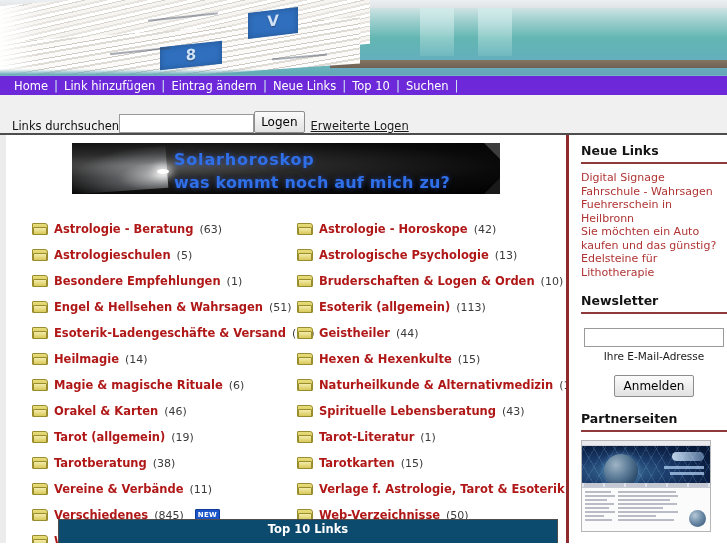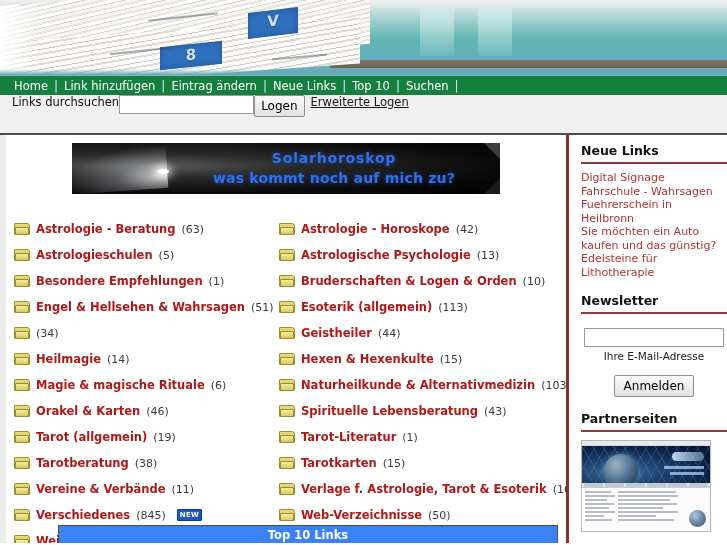--- a/index.html
+++ b/index.html
@@ -78,21 +78,21 @@
     background:linear-gradient(to right, rgba(255,255,255,.95), rgba(255,255,255,0));
   }
   .hp-bottomfade {
     position:absolute; left:0; bottom:0; width:727px; height:6px;
     background:linear-gradient(to bottom, rgba(99,176,184,0), #63a7b6);
   }
 
   
   #navbar {
     width: 727px; height: 20px;
-    background: #15803d;
+    background: #6d28d9;
     border-top: 1px solid #76b5c1;
     display: flex; align-items: center;
     padding-left: 8px;
     font-size: 11.5px;
     white-space: nowrap;
   }
   #navbar a {
     color: #ffffff;
     text-decoration: none;
     padding: 0 6px;
@@ -100,21 +100,21 @@
   #navbar .navsep {
     color: #cfe9ef;
     font-size: 12px;
   }
 
   
   #searchbar {
     width: 727px; height: 40px;
     background: #f0f0f0;
     border-bottom: 2px solid #4d4d4d;
-    display: flex; align-items: flex-start;
+    display: flex; align-items: flex-end;
     padding-left: 12px;
   }
   #searchbar .slabel { font-size: 11.5px; color:#111; }
   #searchbar input[type=text] {
     width: 135px; height: 19px;
     border: 1px solid #9a9a9a;
     background: #ffffff;
     font-size: 11px;
     padding: 1px 3px;
     font-family: "DejaVu Sans", "Liberation Sans", sans-serif;
@@ -208,24 +208,23 @@
       radial-gradient(1px 1px at 160px 14px, #ddd 50%, transparent 51%),
       radial-gradient(1px 1px at 55px 42px, #eee 50%, transparent 51%),
       radial-gradient(1px 1px at 205px 8px, #fff 50%, transparent 51%),
       radial-gradient(1px 1px at 230px 30px, #ccc 50%, transparent 51%),
       radial-gradient(1px 1px at 300px 46px, #fff 50%, transparent 51%),
       radial-gradient(1px 1px at 95px 20px, #fff 50%, transparent 51%);
   }
   #ad-banner .adtext {
     position:absolute; right:6px; top:5px;
     width: 320px;
-    text-align:center;
     color:#2f6fe8;
     font-weight:bold;
-    font-size:14px;
+    font-size:16px;
     letter-spacing:.2px;
     text-shadow: 0 0 5px rgba(40,90,220,.55);
     line-height:1.45;
   }
   #ad-banner .adtext .l1 { letter-spacing:.8px; }
   #ad-banner .scribble {
     position:absolute; right:16px; top:7px;
     width:84px;height:13px;
     color:#d8d8d8; font-size:11px; font-style:italic;
     opacity:.75;
@@ -239,20 +238,21 @@
     column-gap: 0;
     row-gap: 0;
     padding-left: 8px;
   }
   .cat {
     display: flex;
     align-items: center;
     height: 26px;
     gap: 6px;
     white-space: nowrap;
+    margin-left: 18px;
   }
   .folder {
     flex: 0 0 16px;
     width: 16px; height: 13px;
     position: relative;
   }
   .folder .back {
     position:absolute; left:0; top:0;
     width:16px;height:12px;
     background: linear-gradient(to bottom,#e8dd7c,#c9ba45);
@@ -288,22 +288,22 @@
     border: 1px solid #0d3a94;
     border-radius:1px;
     line-height:9px;
     vertical-align: 2px;
   }
 
   
   #bottom-section {
     position:absolute;
     left: 52px; bottom: 0;
-    width: 500px; height: 18px;
-    background: #3b82f6;
+    width: 500px; height: 24px;
+    background: #0c4a6e;
     border: 1px solid #4d4d4d;
     border-bottom: none;
     color: #ffffff;
     font-size: 11.5px;
     font-weight: bold;
     text-align:center;
     line-height: 18px;
     overflow:hidden;
   }
 
@@ -545,20 +545,21 @@
             <span class="front"></span>
           </span>
           <a href="#" class="cat-name">Esoterik (allgemein)</a>
           <span class="cat-count">(113)</span>
         </div>
         <div class="cat">
           <span class="folder">
             <span class="back"></span>
             <span class="front"></span>
           </span>
+          <a href="#" class="cat-name">Esoterik-Ladengeschäfte &amp; Versand</a>
           <span class="cat-count">(34)</span>
         </div>
         <div class="cat">
           <span class="folder">
             <span class="back"></span>
             <span class="front"></span>
           </span>
           <a href="#" class="cat-name">Geistheiler</a>
           <span class="cat-count">(44)</span>
         </div>

